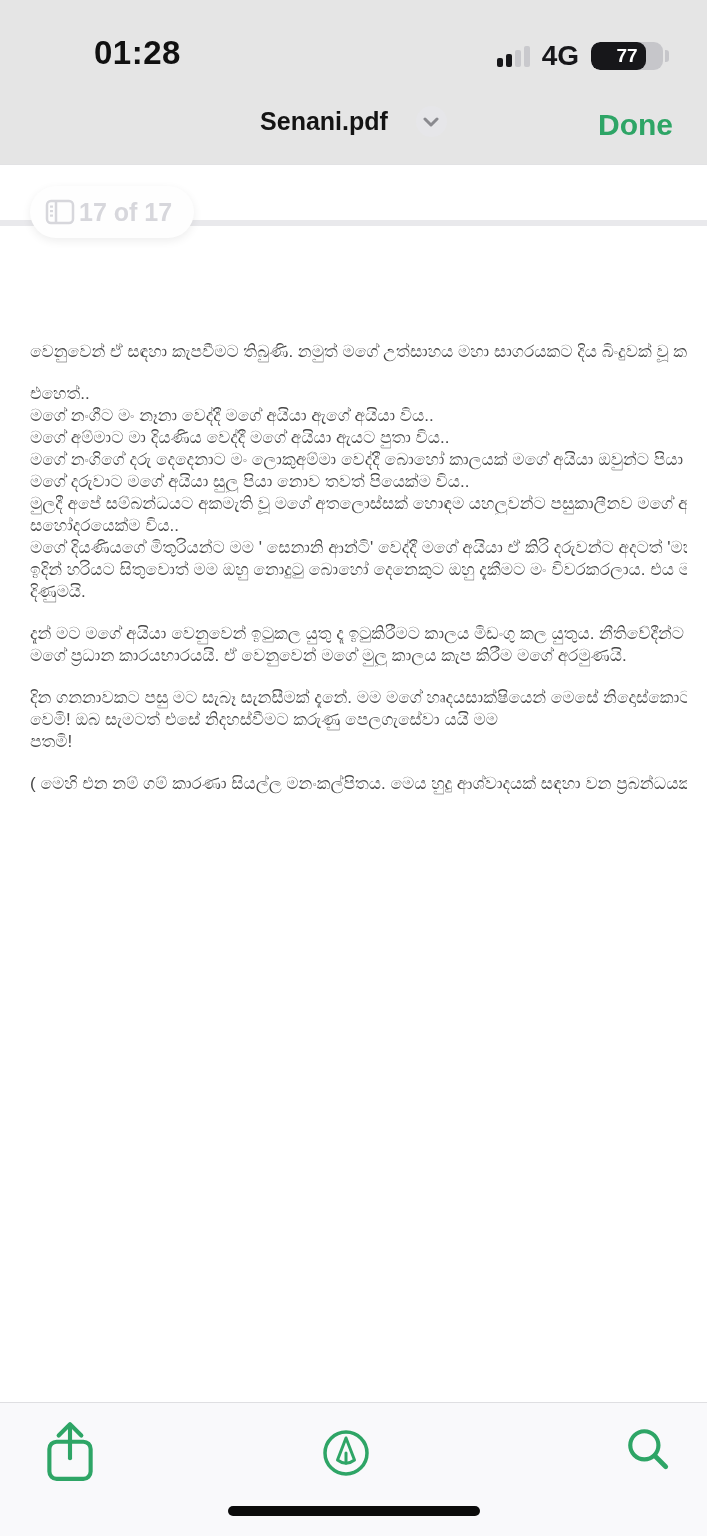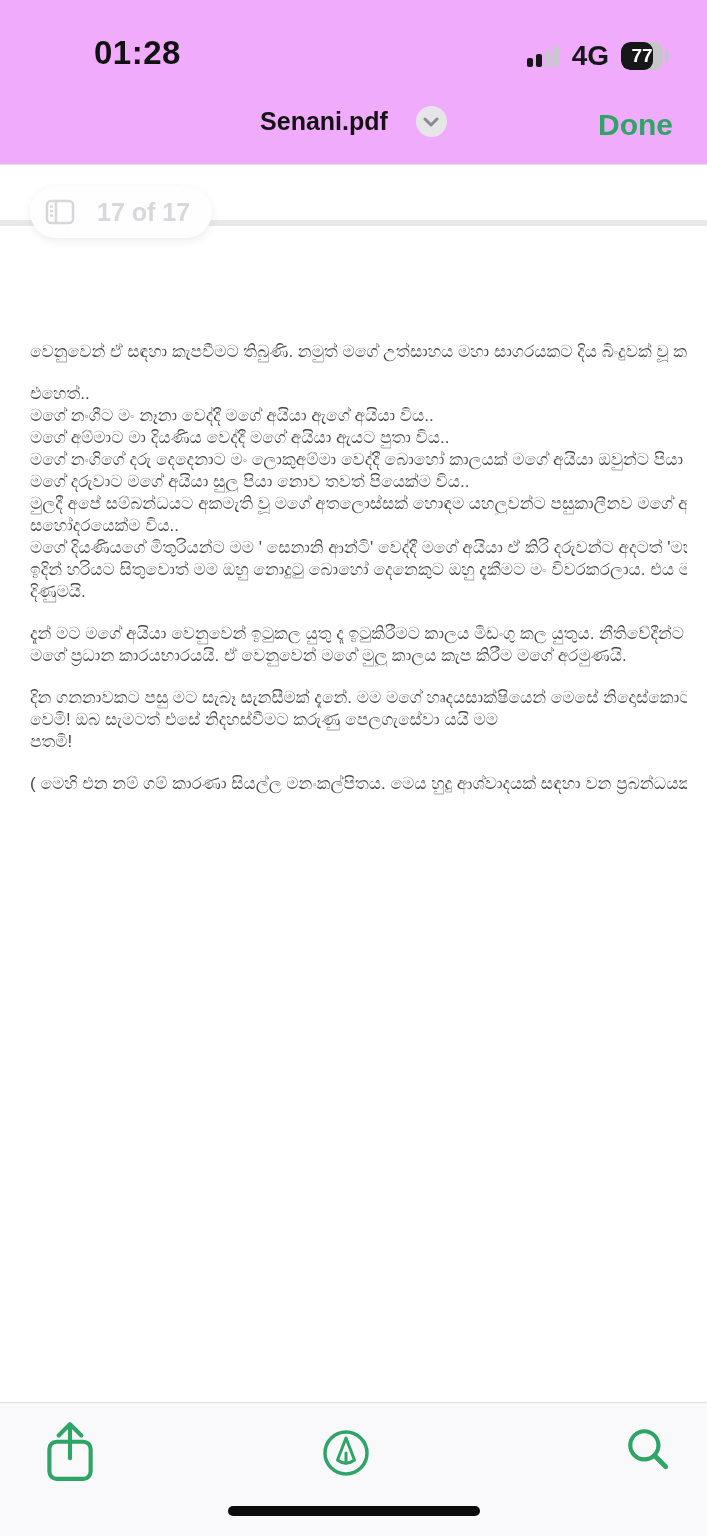--- a/index.html
+++ b/index.html
@@ -5,39 +5,39 @@
   html,body{margin:0;padding:0;}
   body{
     width:707px;height:1536px;position:relative;overflow:hidden;
     background:#ffffff;
     font-family:"Liberation Sans","DejaVu Sans",sans-serif;
     --accent:#2ea566;
   }
   
   .chrome-top{
     position:absolute;top:0;left:0;right:0;height:164px;
-    background:#f0abfc;border-bottom:1px solid #e2e2e4;z-index:2;
+    background:#e5e5e5;border-bottom:1px solid #e2e2e4;z-index:2;
   }
   .status-time{
     position:absolute;left:94px;top:34px;
     font-size:33px;font-weight:700;color:#111;letter-spacing:.5px;
   }
   .status-right{
     position:absolute;right:38px;top:40px;
     display:flex;align-items:center;gap:12px;
   }
   .signal{display:flex;align-items:flex-end;gap:3px;height:22px;}
   .signal .b{width:6px;border-radius:2px;}
   .signal .b1{height:9px;background:#17171a;}
   .signal .b2{height:13px;background:#17171a;}
   .signal .b3{height:17px;background:#c9c9cd;}
   .signal .b4{height:21px;background:#c9c9cd;}
   .net{font-size:28px;font-weight:600;color:#17171a;}
   .battery-wrap{display:flex;align-items:center;}
-  .battery{position:relative;width:42px;height:28px;border-radius:9px;background:#c6c6ca;overflow:hidden;}
+  .battery{position:relative;width:72px;height:28px;border-radius:9px;background:#c6c6ca;overflow:hidden;}
   .battery-fill{position:absolute;top:0;left:0;bottom:0;background:#17171a;border-radius:9px;}
   .battery-num{position:absolute;inset:0;display:flex;align-items:center;justify-content:center;
     color:#fff;font-weight:700;font-size:19px;}
   .battery-cap{width:4px;height:12px;background:#c6c6ca;border-radius:0 3px 3px 0;margin-left:2px;}
   
   .nav-title{
     position:absolute;top:106px;left:0;right:0;
     display:flex;justify-content:center;align-items:center;gap:28px;z-index:3;
   }
   .title-text{font-size:25px;font-weight:700;color:#141414;}
@@ -49,21 +49,21 @@
     position:absolute;right:34px;top:108px;z-index:3;
     font-size:30px;font-weight:700;color:var(--accent);
     background:none;border:none;padding:0;cursor:pointer;
     font-family:inherit;
   }
   
   .page-divider{position:absolute;top:220px;left:0;right:0;height:6px;background:#e9e9ec;z-index:1;}
   .pill{
     position:absolute;left:30px;top:186px;height:52px;z-index:4;
     padding:0 22px 0 15px;border-radius:26px;background:#fefefe;
-    display:flex;align-items:center;gap:22px;
+    display:flex;align-items:center;gap:4px;
     box-shadow:0 3px 10px rgba(0,0,0,.07);border:none;cursor:pointer;
   }
   .pill-label{font-size:25px;font-weight:600;color:#d7d7dc;font-family:inherit;}
   
   .doc{
     position:absolute;left:30px;right:20px;top:341px;z-index:1;
     color:#484848;font-size:17px;line-height:22px;
   }
   .para{margin:0 0 20px;}
   .line{min-height:22px;white-space:nowrap;overflow:hidden;}

